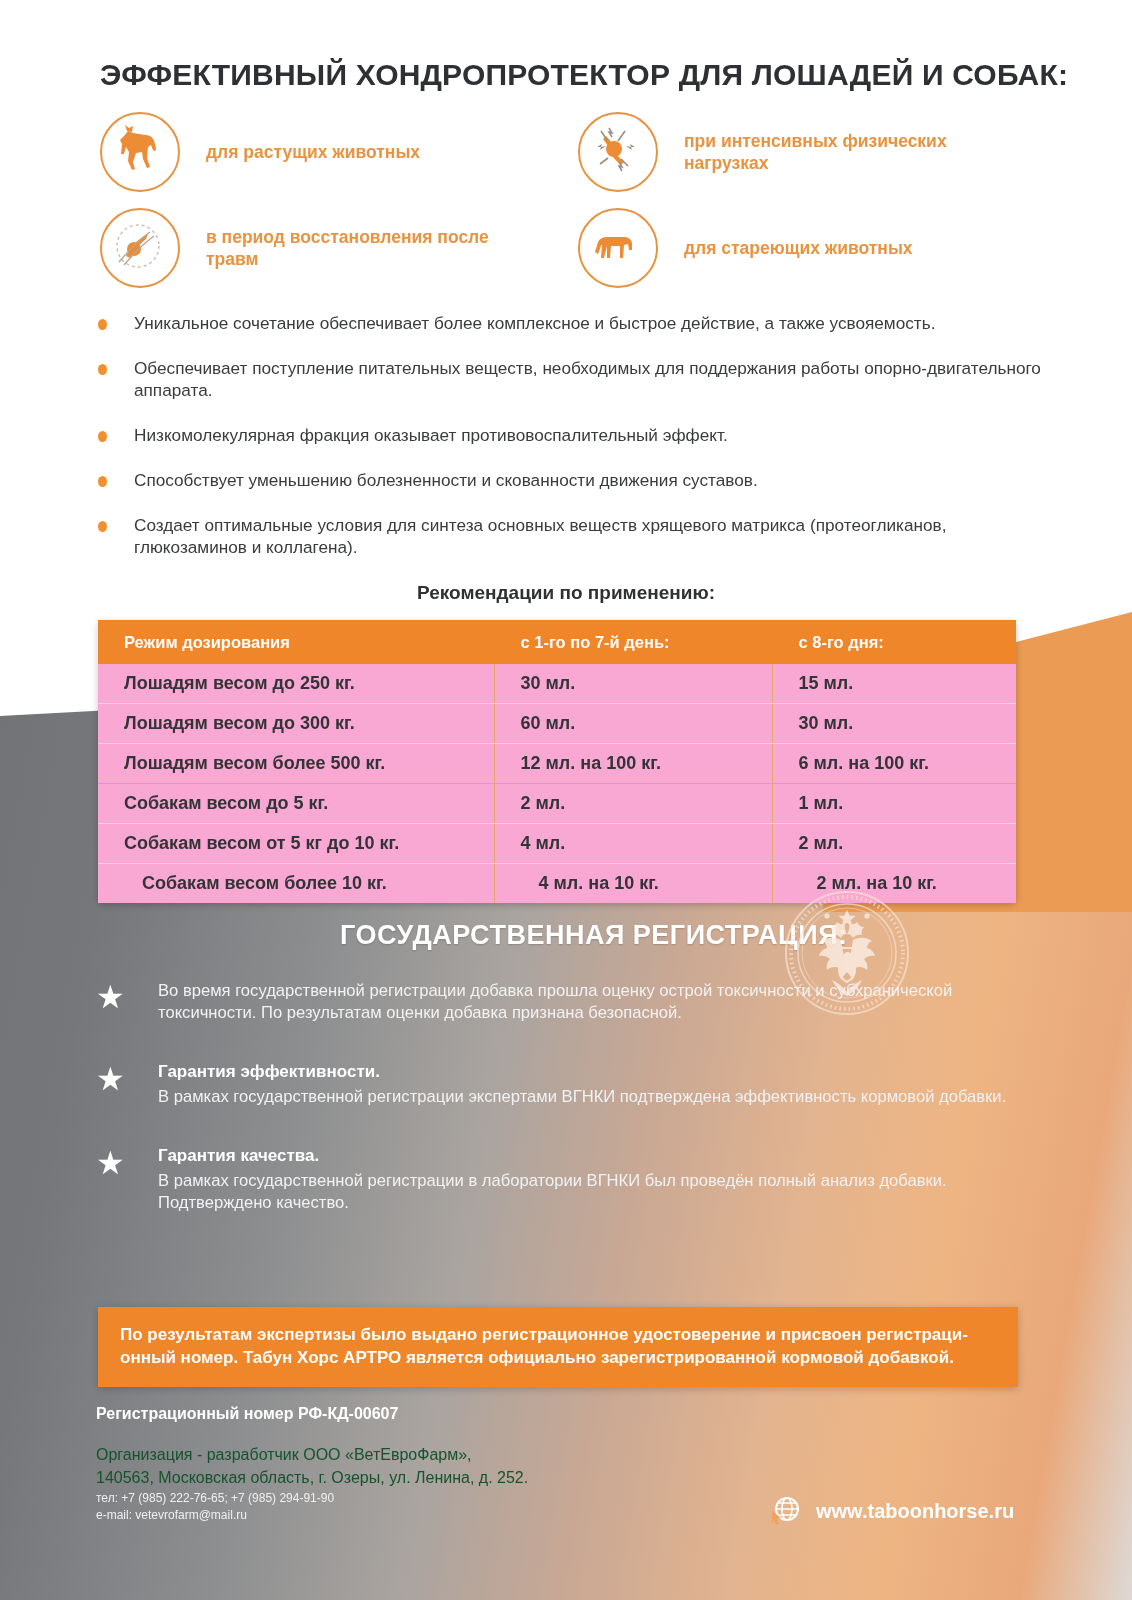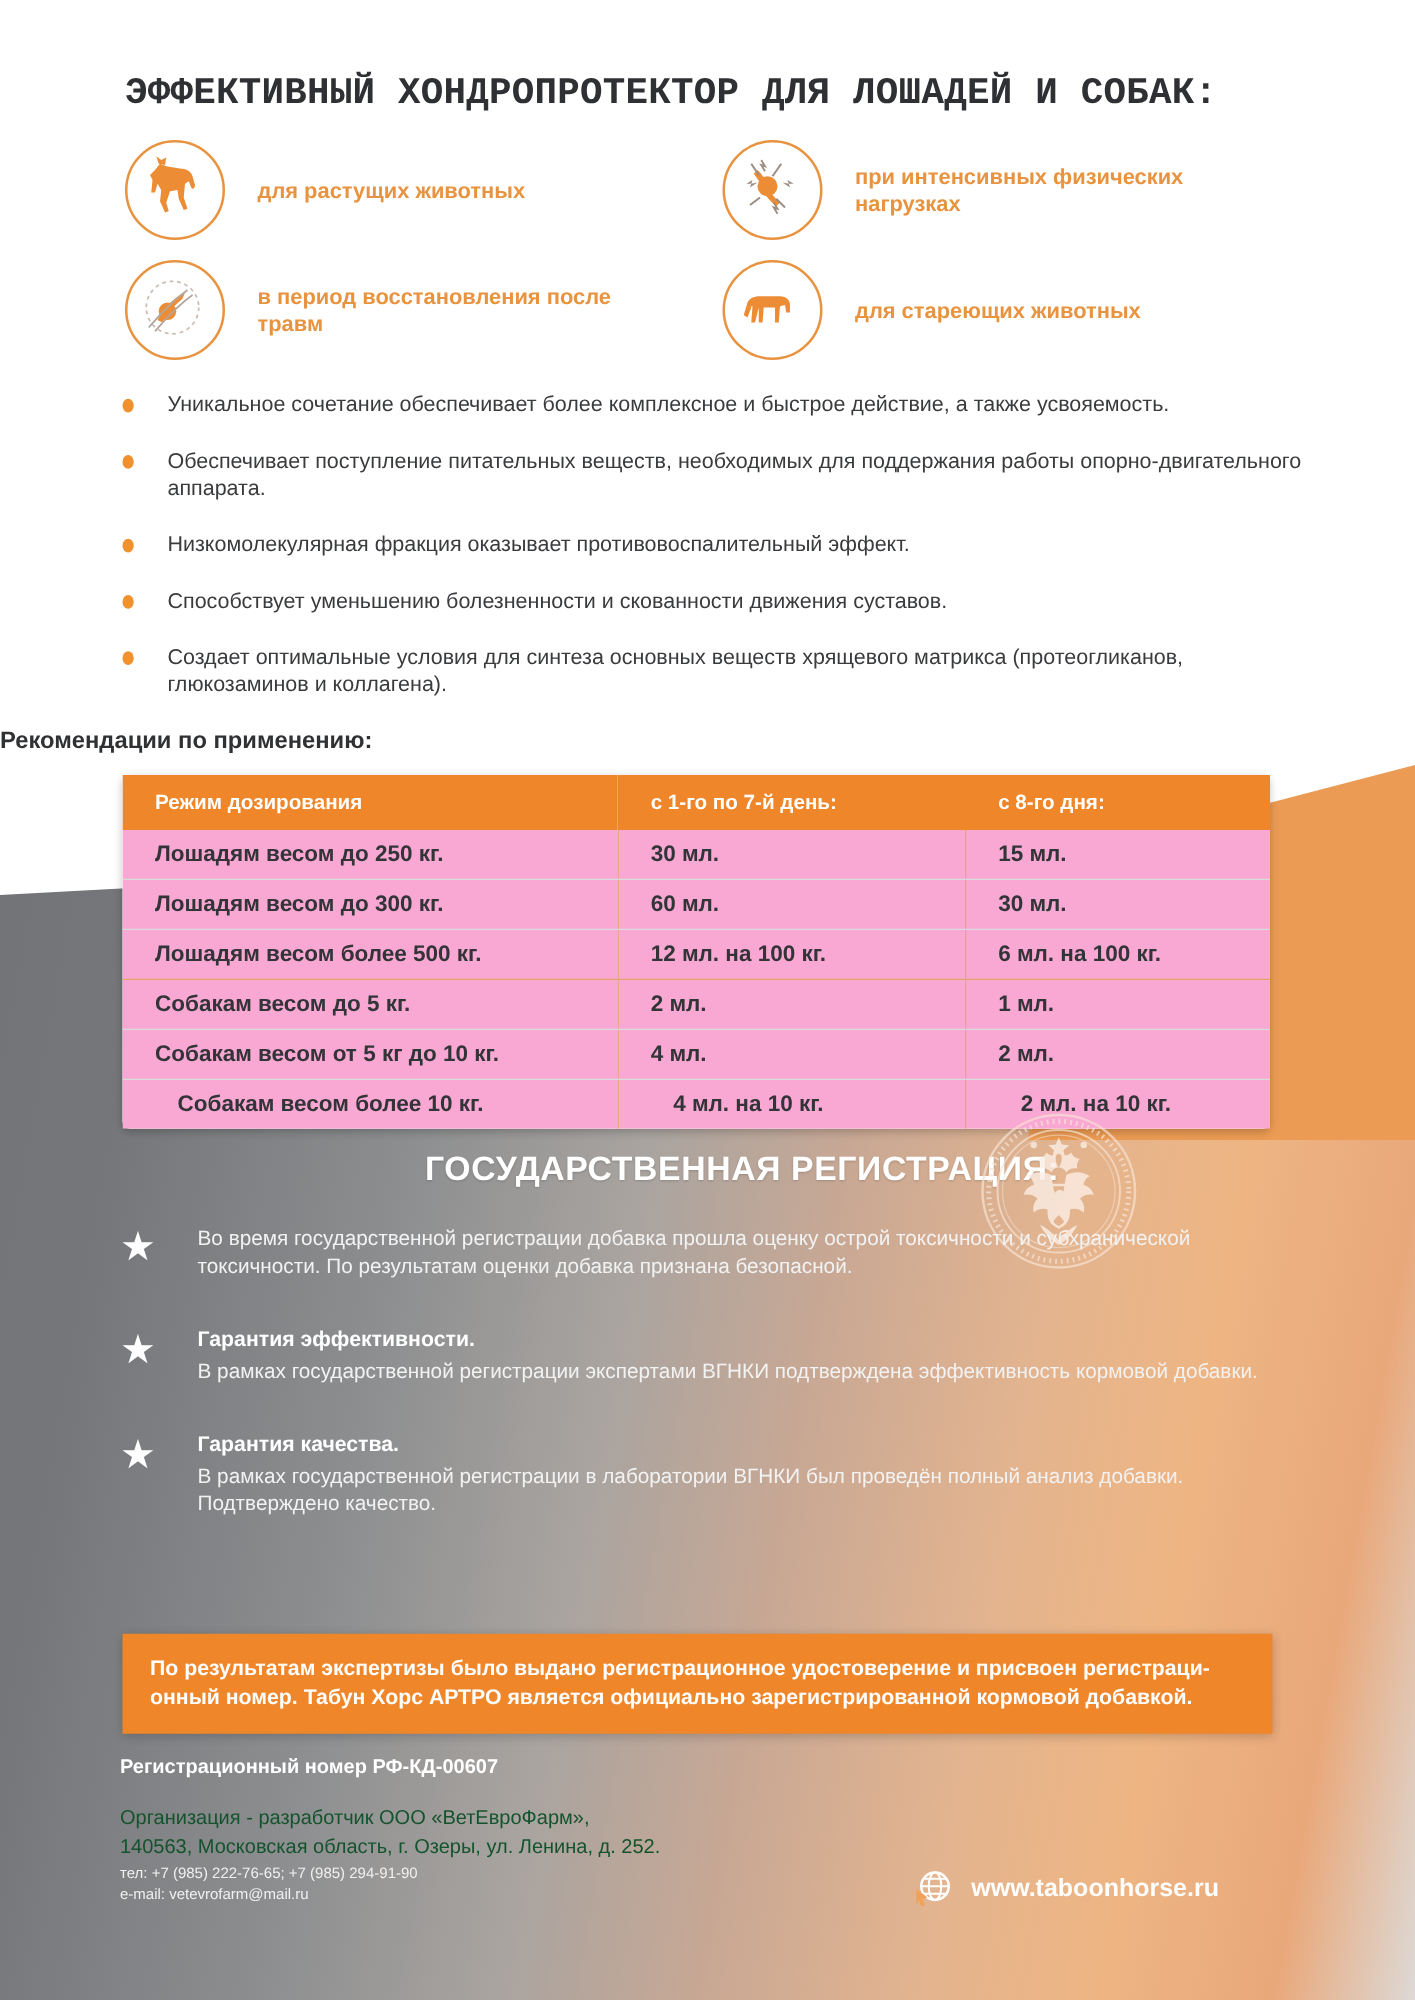--- a/index.html
+++ b/index.html
@@ -21,21 +21,21 @@
   .wedge-orange{
     position:absolute;right:0;top:612px;width:310px;height:300px;z-index:2;
     background:#eb9b53;
     clip-path:polygon(100% 0, 100% 100%, 0 100%, 18% 22%);
   }
 
   
   .title{
     position:absolute;left:100px;top:58px;width:950px;z-index:6;
     font-size:30px;font-weight:bold;color:#2f3033;letter-spacing:.2px;
-    font-family:Liberation Mono, monospace;white-space:nowrap;
+    font-family:Liberation Sans, sans-serif;white-space:nowrap;
   }
 
   .feature-grid{position:absolute;left:100px;top:112px;width:980px;z-index:6;}
   .feature{position:absolute;display:flex;align-items:center;}
   .f-icon{
     width:76px;height:76px;border:2.5px solid #e8933f;border-radius:50%;
     flex:0 0 76px;position:relative;background:transparent;
   }
   .f-icon svg{position:absolute;left:0;top:0;}
   .f-label{
@@ -50,21 +50,21 @@
     position:absolute;left:6px;top:7px;width:9px;height:11px;border-radius:50%;
     background:#f0912e;
   }
   .bullet .btxt{
     font-size:17.2px;color:#3a3b3d;line-height:1.32;
     font-family:"Liberation Sans",sans-serif;
   }
 
   
   .tbl-title{
-    position:absolute;left:0;top:582px;width:1132px;z-index:6;
+    position:absolute;left:0;top:582px;width:1132px;text-align:center;z-index:6;
     font-size:19px;font-weight:bold;color:#303133;
   }
   .tbl-shift{position:absolute;left:98px;top:620px;width:918px;z-index:6;
     box-shadow:0 2px 7px rgba(0,0,0,.22);border-radius:6px;background:#fff;}
   table.dose{border-collapse:collapse;width:100%;table-layout:fixed;border-radius:0;overflow:hidden;}
   table.dose th{
     background:#f0862a;color:#fff;font-size:16.5px;font-weight:bold;text-align:left;
     padding:12px 0 12px 26px;height:20px;
   }
   table.dose td{
@@ -100,21 +100,21 @@
     box-shadow:0 2px 8px rgba(0,0,0,.2);
   }
 
   
   .reg-number{position:absolute;left:96px;top:1405px;z-index:7;
     font-size:16px;font-weight:bold;color:#ffffff;}
   .org-block{position:absolute;left:96px;top:1443px;z-index:7;
     font-size:16px;color:#14532d;line-height:1.45;}
   .contact-block{position:absolute;left:96px;top:1490px;z-index:7;
     font-size:12px;color:#f0f0f0;line-height:1.45;}
-  .site{position:absolute;left:729px;top:1494px;z-index:7;display:flex;align-items:center;}
+  .site{position:absolute;left:768px;top:1494px;z-index:7;display:flex;align-items:center;}
   .site .globe{width:34px;height:34px;margin-right:14px;position:relative;}
   .site .stxt{font-size:20px;font-weight:bold;color:#ffffff;}
 </style>
 </head>
 <body>
 
 <div id="page">
 
   <div class="bg-gray"></div>
   <div class="bg-gray-mask"></div>

